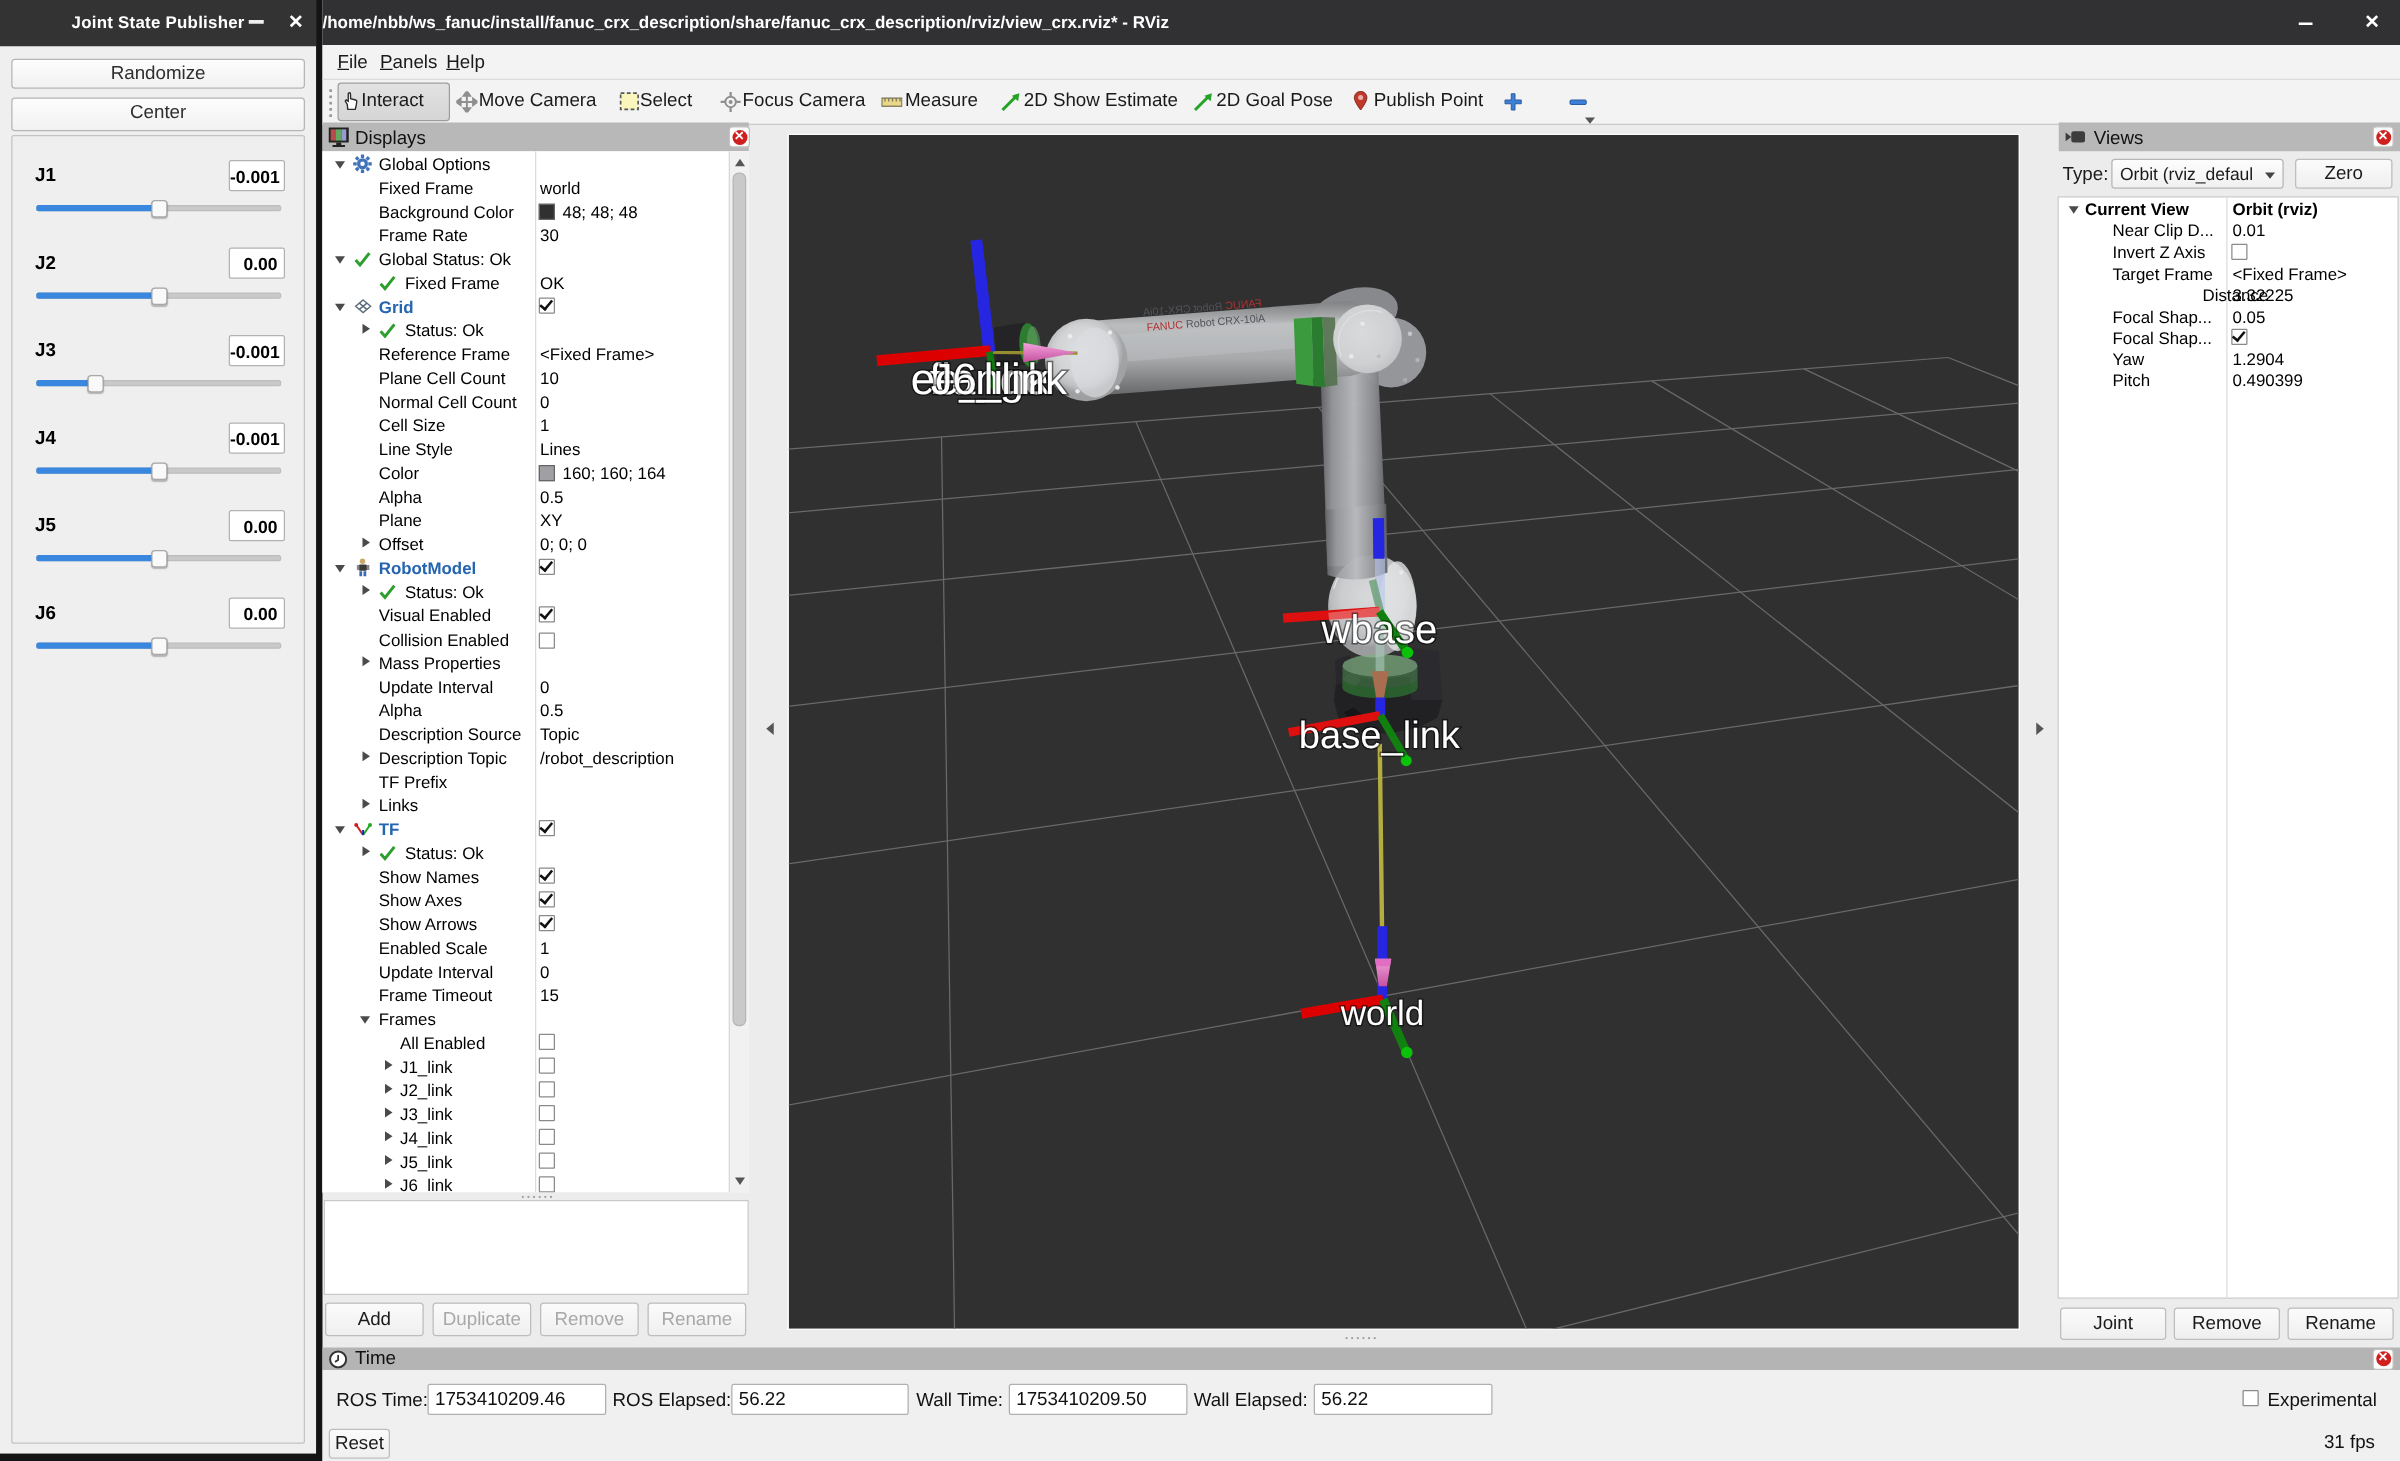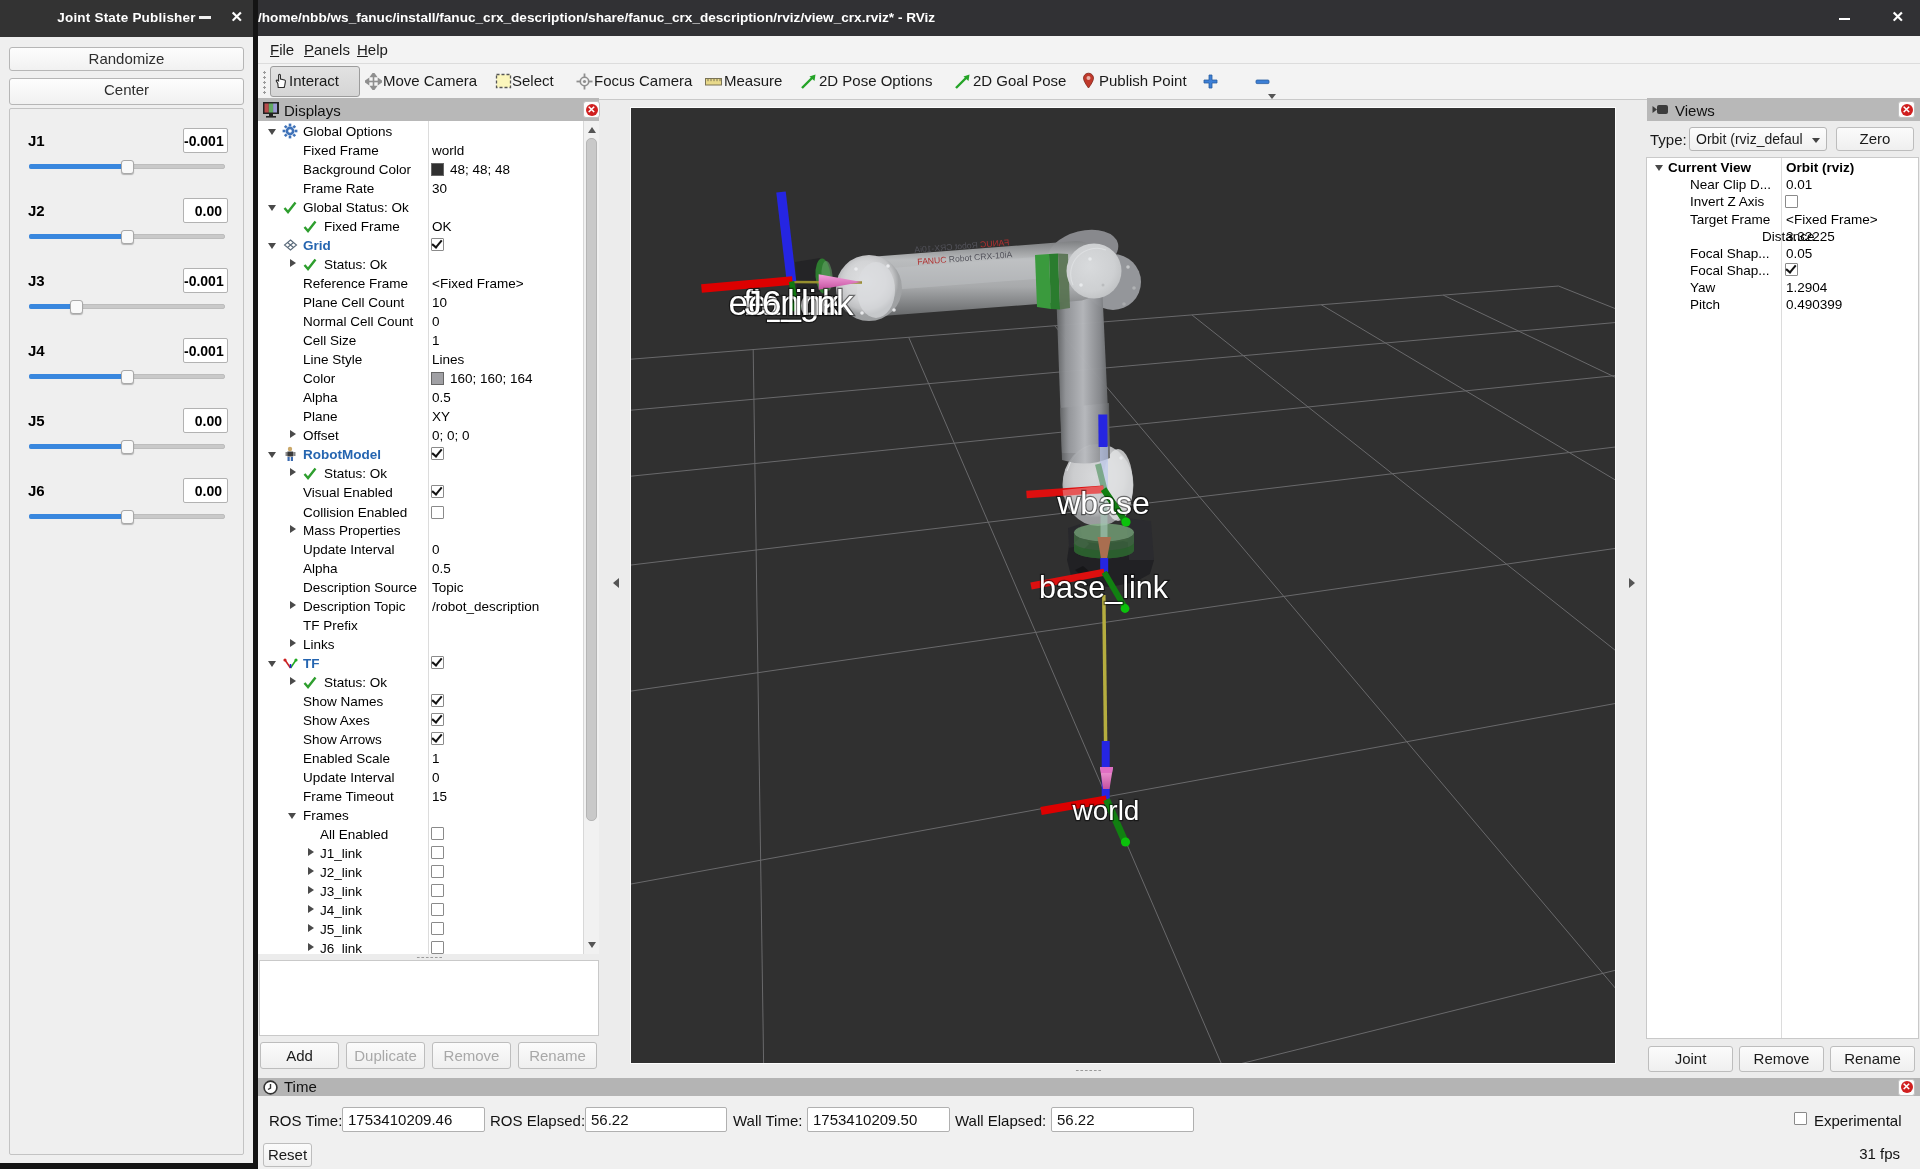--- a/index.html
+++ b/index.html
@@ -138,21 +138,21 @@
           <line x1="9" y1="5.5" x2="9" y2="8.2"></line>
           <line x1="12" y1="5.5" x2="12" y2="8.2"></line>
           <line x1="15" y1="5.5" x2="15" y2="8.2"></line>
         </g>
       </svg>
       <div class="abs" style="left:466px;top:8px">Measure</div>
       <svg class="abs" style="left:542px;top:9px" width="17" height="17" viewBox="0 0 17 17">
         <line x1="2" y1="15" x2="13" y2="4" stroke="#24a327" stroke-width="2.4"></line>
         <path d="M15.5 1.5 L14.5 8 L9.5 3.5 Z" fill="#24a327"></path>
       </svg>
-      <div class="abs" style="left:561px;top:8px">2D Pose Options</div>
+      <div class="abs" style="left:561px;top:8px">2D Show Estimate</div>
       <svg class="abs" style="left:696px;top:9px" width="17" height="17" viewBox="0 0 17 17">
         <line x1="2" y1="15" x2="13" y2="4" stroke="#24a327" stroke-width="2.4"></line>
         <path d="M15.5 1.5 L14.5 8 L9.5 3.5 Z" fill="#24a327"></path>
       </svg>
       <div class="abs" style="left:715px;top:8px">2D Goal Pose</div>
       <svg class="abs" style="left:822px;top:8px" width="17" height="17" viewBox="0 0 17 17">
         <path d="M8.5 16 C8.5 16 3.5 9.5 3.5 6.2 C3.5 3.3 5.7 1.2 8.5 1.2 C11.3 1.2 13.5 3.3 13.5 6.2 C13.5 9.5 8.5 16 8.5 16 Z" fill="#c0392b" stroke="#7d261c" stroke-width="0.8"></path>
         <circle cx="8.5" cy="6" r="2" fill="#e8b0a8"></circle>
       </svg>
       <div class="abs" style="left:841px;top:8px">Publish Point</div>

